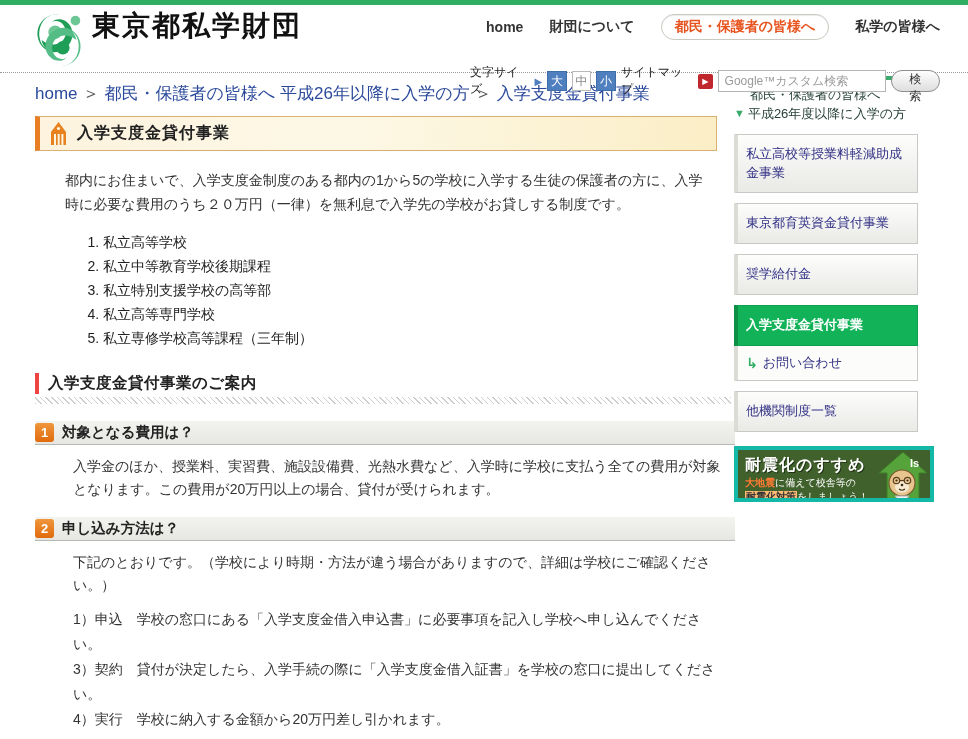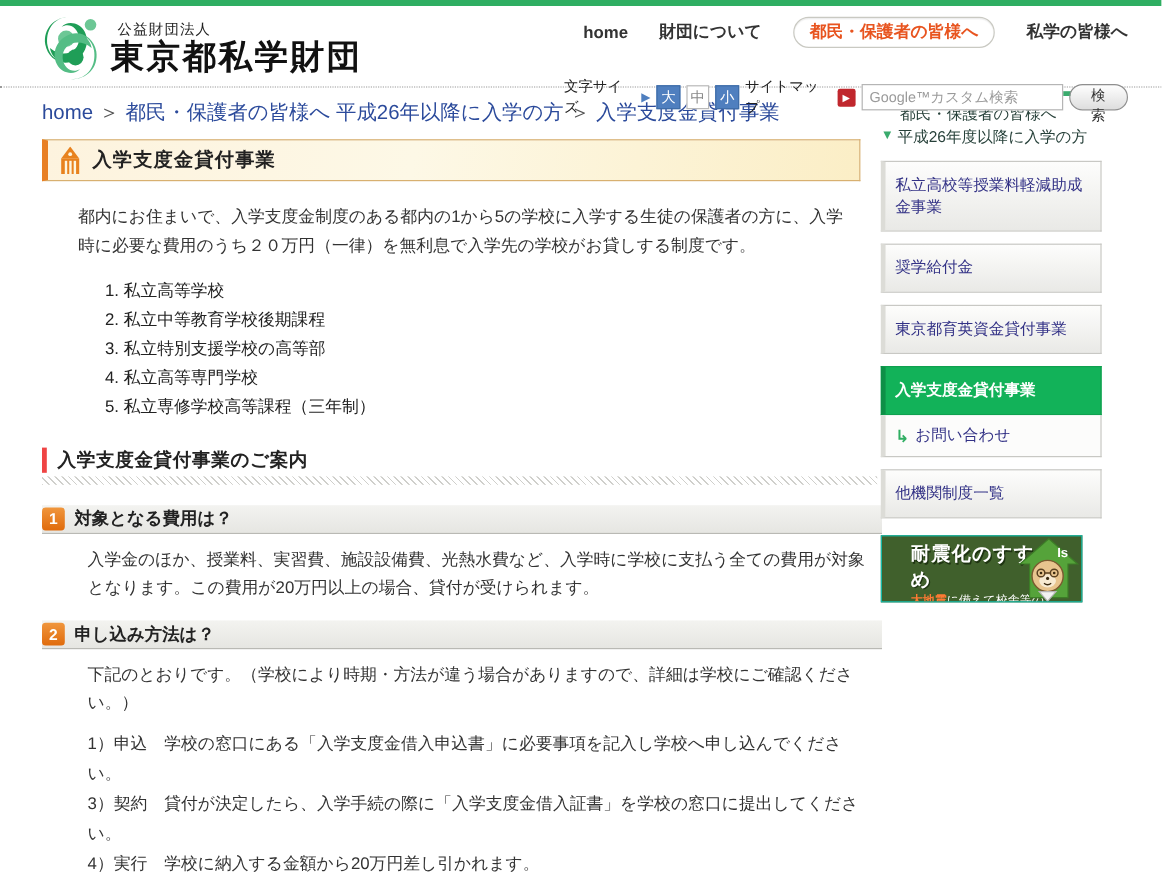--- a/index.html
+++ b/index.html
@@ -83,22 +83,22 @@
   .sb-tri { color:#3aab6d; font-size:11px; margin-right:3px; }
   .sb-item { background:linear-gradient(#fdfdfc,#e9e9e6); border:1px solid #c8c8c4;
     border-left:4px solid #dcdcd7; margin-top:10px; padding:10px 8px; font-size:13px;
     color:#333286; line-height:1.45; cursor:pointer; display:flex; align-items:center; gap:5px; }
   .sb-item.active { background:#12b259; border-color:#0fa04f; border-left-color:#0d8f47;
     color:#fff; font-weight:bold; margin-bottom:0; }
   .sb-item.sub { margin-top:0; border-top:none; background:#fcfcfb; padding:7px 8px; }
   .sub-arrow { color:#2fae62; font-weight:bold; font-size:14px; }
   .ext-icon { flex:0 0 auto; }
 
-  .banner { position:relative; margin-top:14px; width:168px; height:56px; background:#40602c;
-    border:1px solid #14b8a6; padding:5px 24px; cursor:pointer; overflow:hidden; }
+  .banner { position:relative; margin-top:14px; width:200px; height:56px; background:#40602c;
+    border:4px solid #14b8a6; padding:5px 7px; cursor:pointer; overflow:hidden; }
   .banner-title { font-size:16px; font-weight:bold; color:#fff; letter-spacing:1px;
     text-shadow:1px 1px 0 #1e3312; }
   .banner-l { font-size:10px; line-height:1.35; color:#fff; }
   .banner-em1 { color:#ff7a33; font-weight:bold; }
   .banner-em2 { background:#fdba74; color:#333; font-weight:bold; padding:0 1px;margin-top:43px; }
   .mascot { position:absolute; right:1px; top:1px; }
 
   
   .watermark { position:absolute; right:30px; bottom:4px; color:#9e9e9e; }
   .wm-inner { position:relative; font-weight:bold; font-size:27px; letter-spacing:-1px; }
@@ -116,21 +116,20 @@
       <span>
         <svg viewBox="0 0 60 60">
           <path d="M30 3 C14 3 8 16 10 28 C12 39 22 44 30 40 C24 44 14 41 12 30 C24 40 38 33 37 21 C36 12 28 8 22 12 C27 6 38 8 42 16 C47 26 42 38 30 42 C20 45 10 38 8 27 C6 13 16 3 30 3 Z" fill="#1f9e57"></path>
           <circle cx="26" cy="22" r="7" fill="#6cc795"></circle>
           <path d="M30 57 C46 57 52 44 50 32 C48 21 38 16 30 20 C36 16 46 19 48 30 C36 20 22 27 23 39 C24 48 32 52 38 48 C33 54 22 52 18 44 C13 34 18 22 30 18 C40 15 50 22 52 33 C54 47 44 57 30 57 Z" fill="#54bd85"></path>
           <circle cx="34" cy="38" r="7" fill="#1f9e57"></circle>
           <circle cx="47" cy="10" r="5" fill="#6cc795"></circle>
         </svg>
       </span>
       <div class="logo-text">
-        <div class="logo-small">公益財団法人</div>
         <div class="logo-big">東京都私学財団</div>
       </div>
     </div>
 
     <div class="hdr-right">
       <div class="mainnav">
         <span class="tab">home</span>
         <span class="tab">財団について</span>
         <span class="tab active">都民・保護者の皆様へ</span>
         <span class="tab">私学の皆様へ</span>
@@ -217,25 +216,25 @@
           <span>平成26年度以降に入学の方</span>
         </div>
       </div>
 
       <div class="sb-item">
         <span>私立高校等授業料軽減助成金事業</span>
       </div>
 
 
       <div class="sb-item">
+        <span>東京都育英資金貸付事業</span>
+      </div>
+
+      <div class="sb-item">
         <span>奨学給付金</span>
-      </div>
-
-      <div class="sb-item">
-        <span>東京都育英資金貸付事業</span>
       </div>
 
       <div class="sb-item active">
         <span>入学支度金貸付事業</span>
       </div>
 
       <div class="sb-item sub">
         <span class="sub-arrow">↳</span>
         <span>お問い合わせ</span>
       </div>

